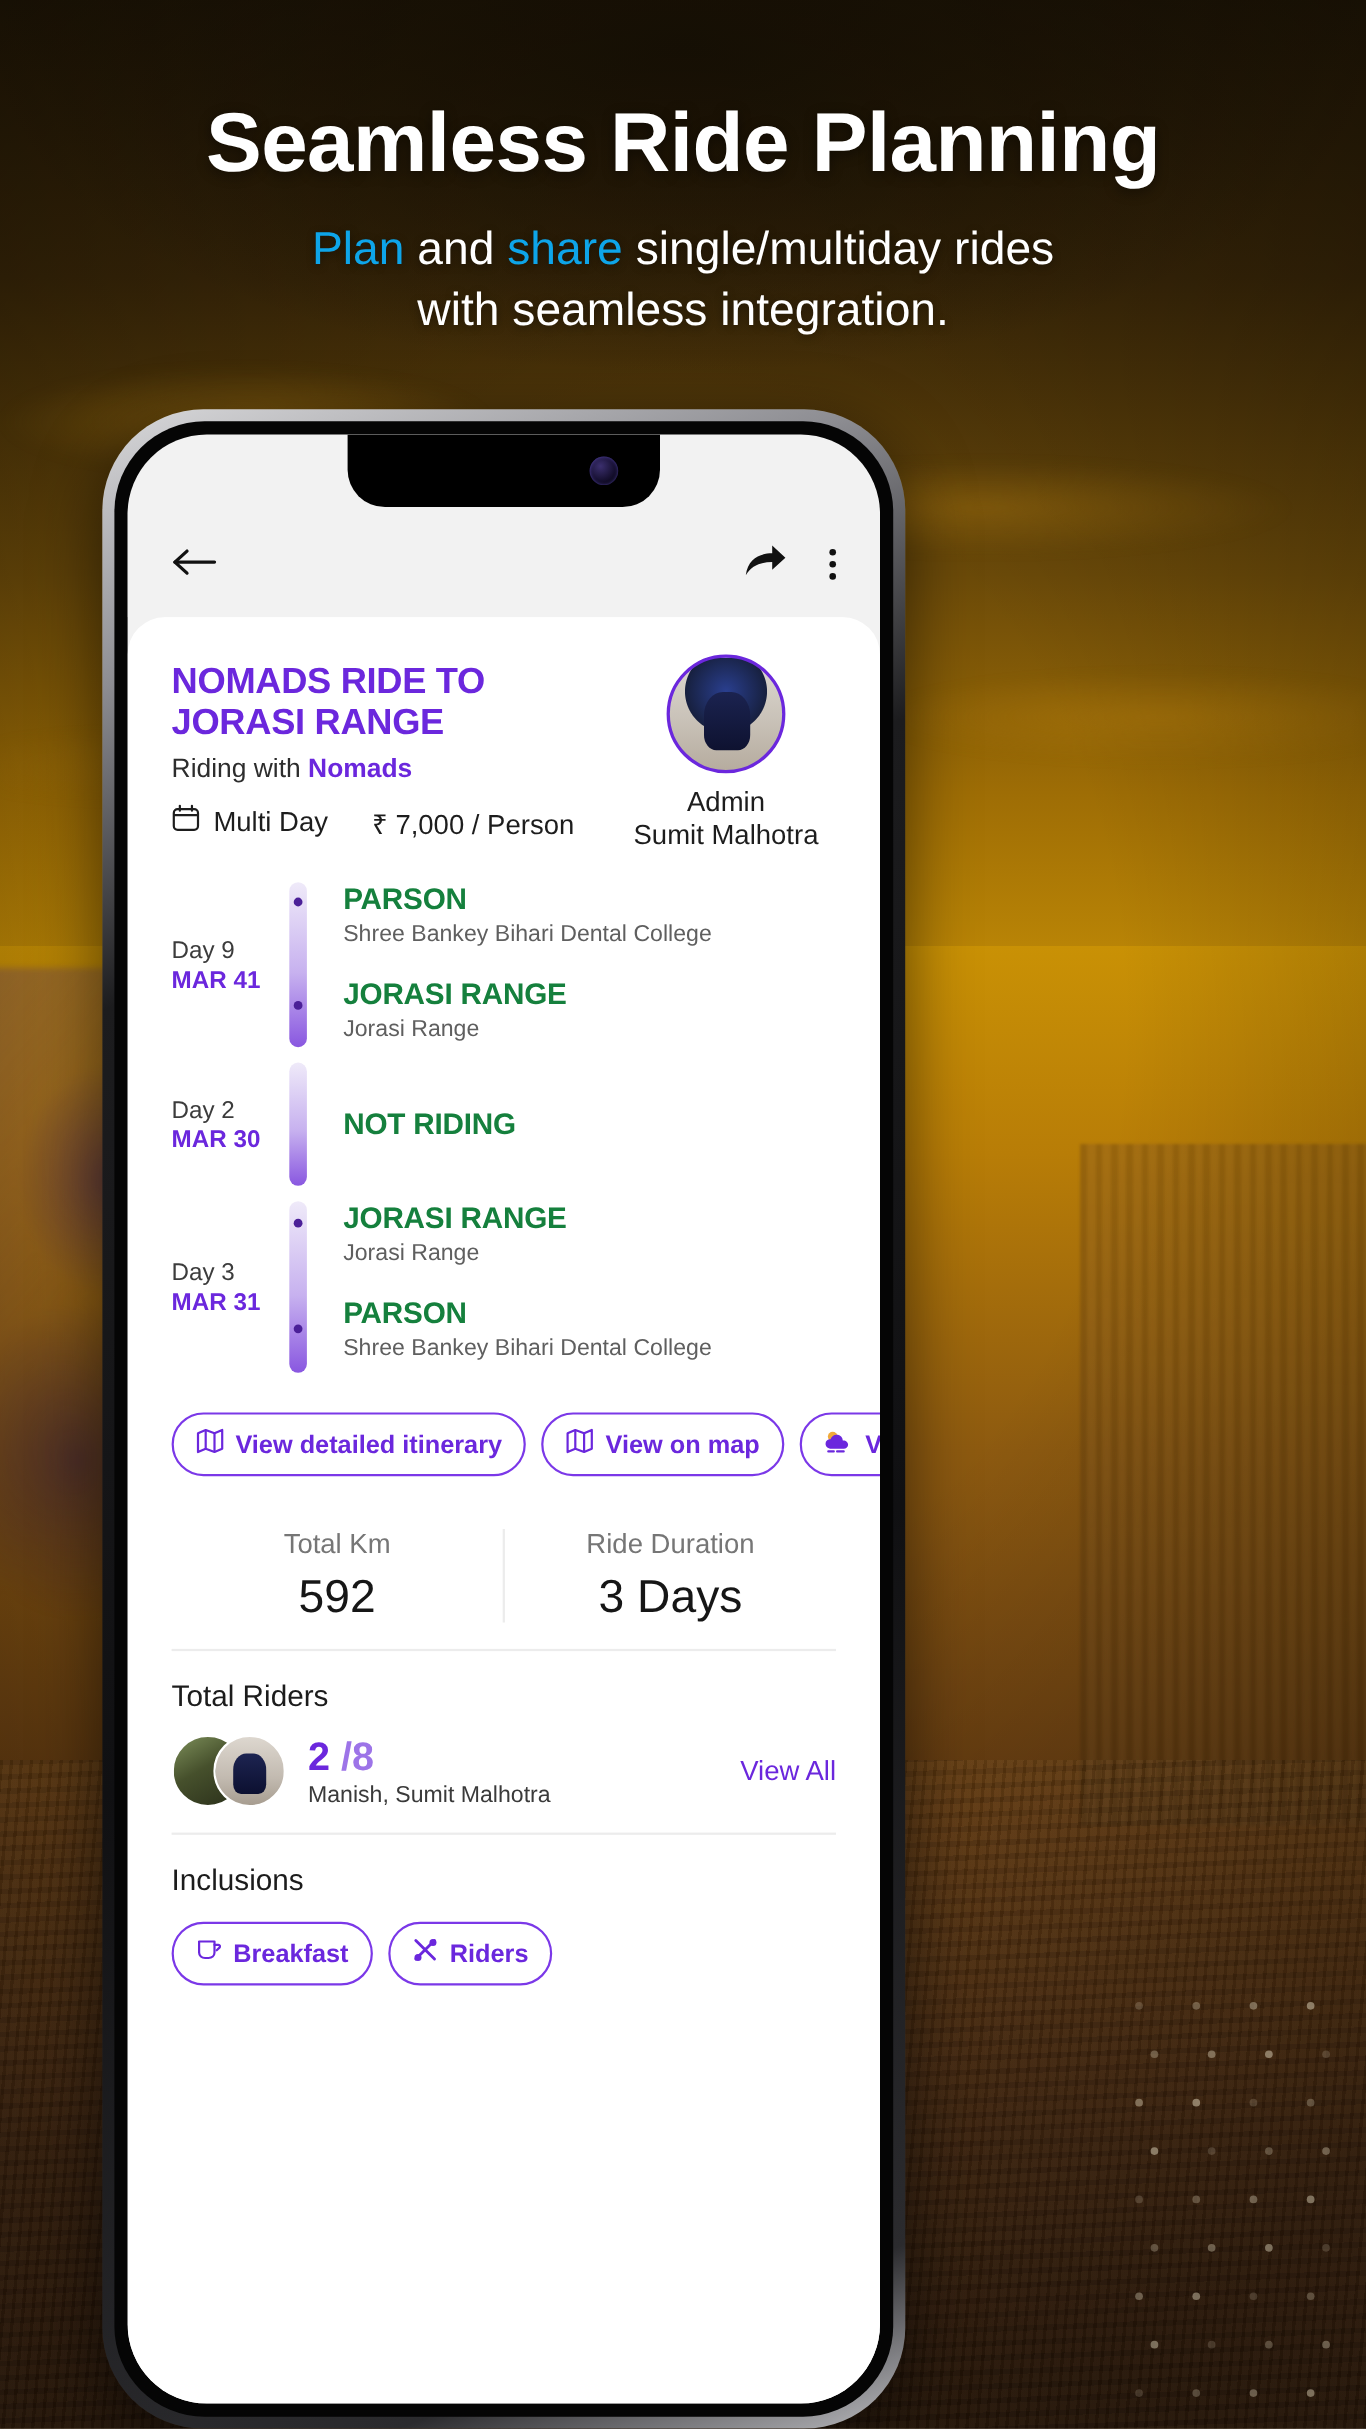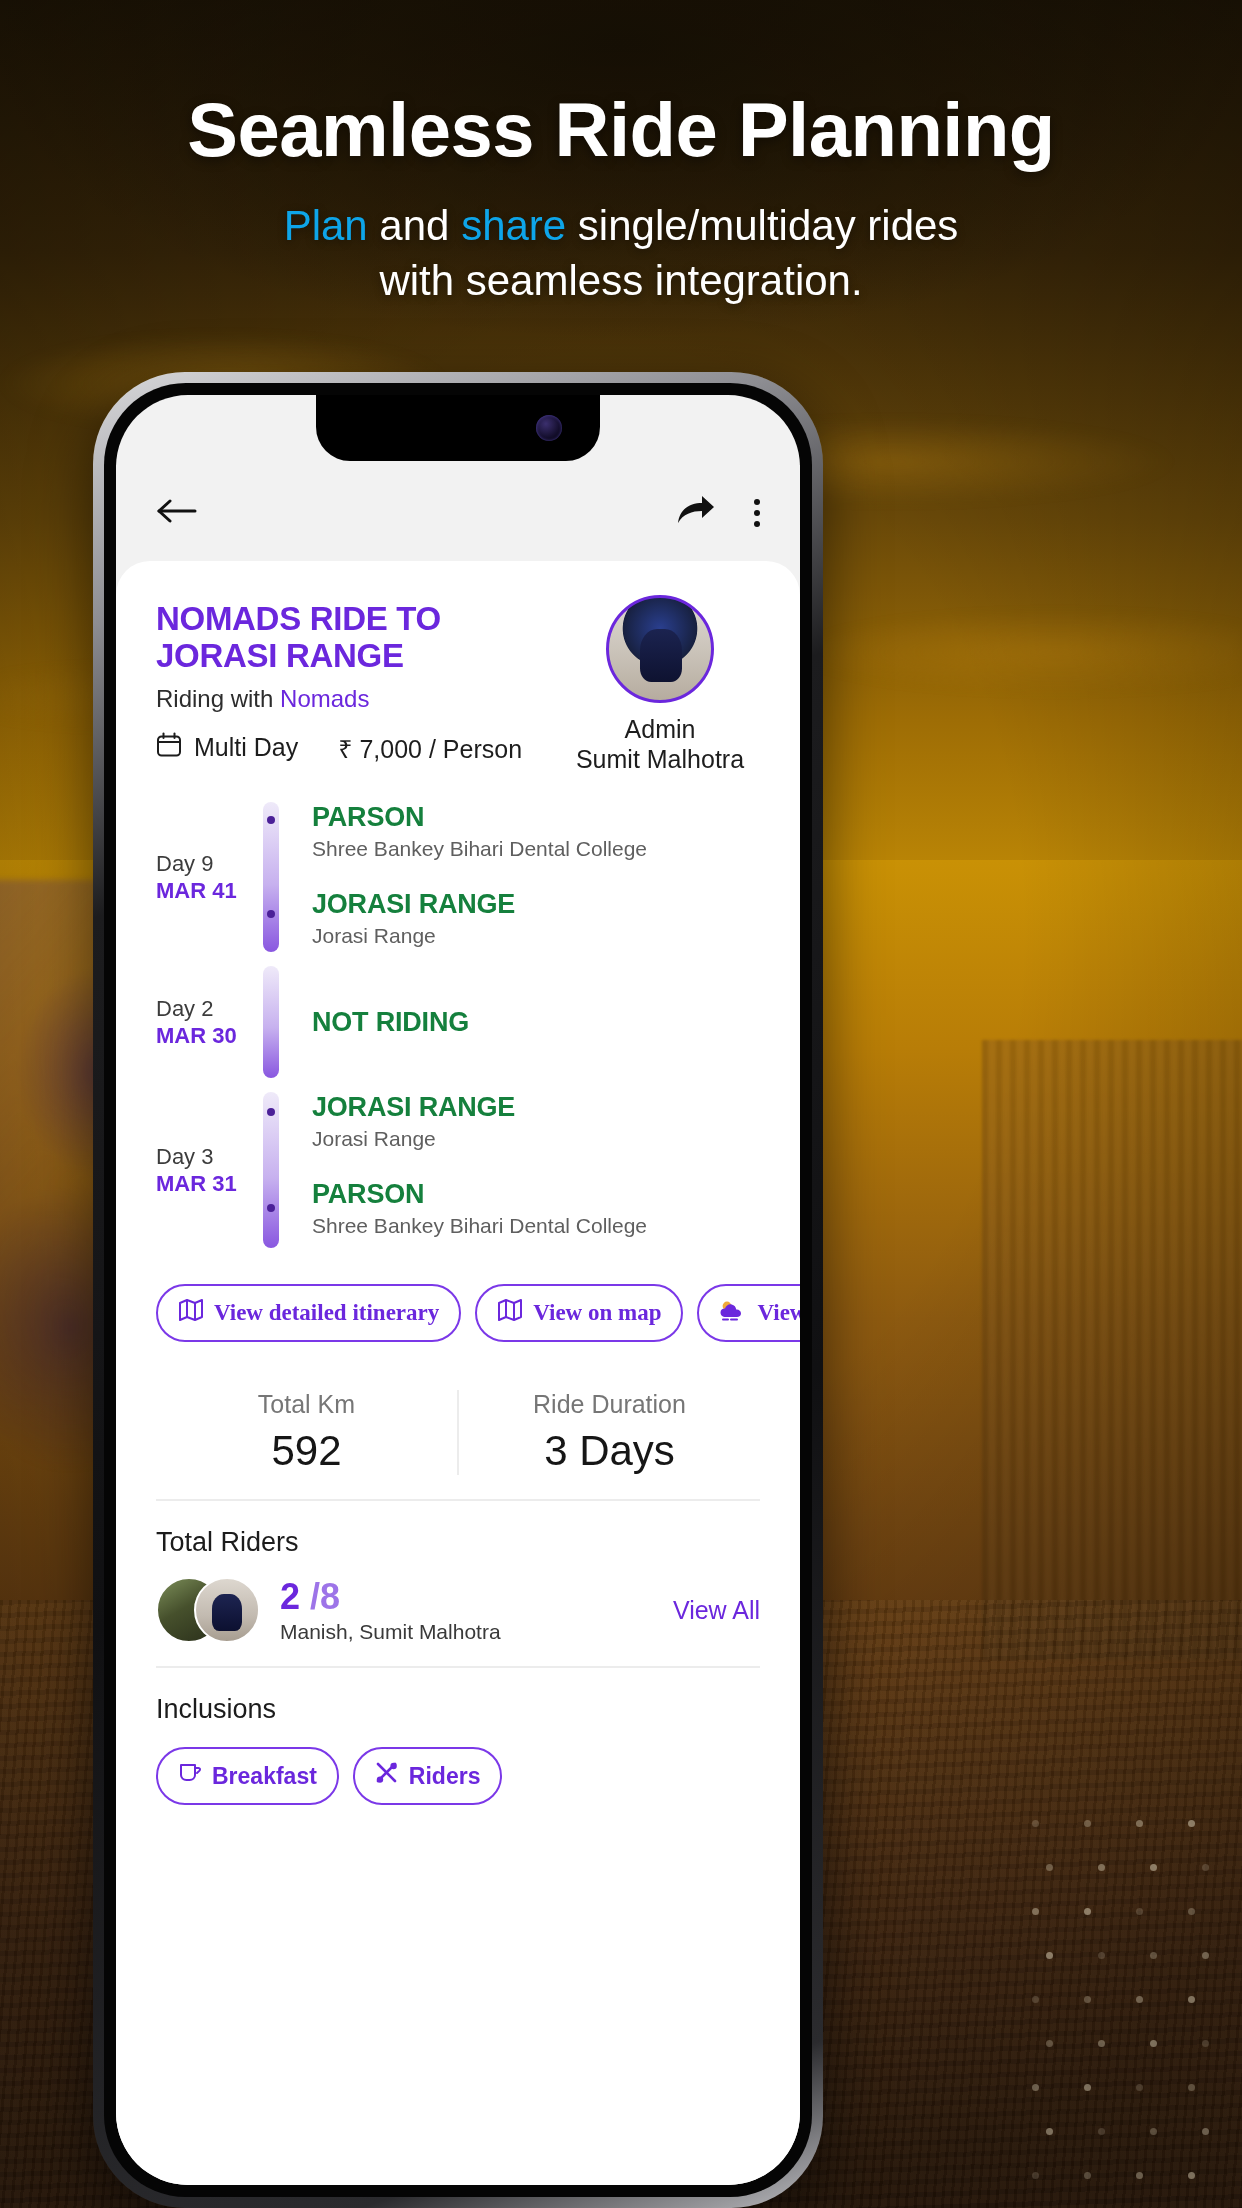--- a/index.html
+++ b/index.html
@@ -175,21 +175,21 @@
     overflow: hidden;
   }
 
   .ride-head { display: flex; align-items: flex-start; gap: 16px; }
   .ride-head-left { flex: 1; min-width: 0; padding-top: 6px; }
   .ride-title {
     font-size: 33px; font-weight: bold; color: #6b27dd;
     letter-spacing: -0.3px; line-height: 1.12;
   }
   .ride-org { margin-top: 10px; font-size: 24px; color: #2d2d2d; }
-  .ride-org b { color: #6b27dd; font-weight: normal; }
+  .ride-org b { color: #6b27dd; font-weight: bold; }
   .ride-meta { margin-top: 18px; display: flex; align-items: center; gap: 12px; font-size: 25px; color: #1d1d1d; }
   .ride-meta .sep { width: 16px; }
 
   .admin-col { width: 200px; text-align: center; flex-shrink: 0; }
   .admin-avatar {
     width: 108px; height: 108px; border-radius: 50%;
     margin: 0 auto;
     border: 3px solid #6b27dd;
     background:
       radial-gradient(circle at 50% 30%, #2a3f8f 0%, #17203f 42%, rgba(0,0,0,0) 43%),
@@ -222,21 +222,21 @@
   .day-stops { flex: 1; padding-left: 18px; }
   .stop { }
   .stop-name { font-size: 27px; font-weight: bold; color: #15803d; letter-spacing: -0.2px; }
   .stop-desc { margin-top: 4px; font-size: 21px; color: #5f5f5f; }
   .stop + .stop { margin-top: 28px; }
   .d1 { height: 150px; }
   .d2 { height: 112px; margin-top: 14px; }
   .d3 { height: 156px; margin-top: 14px; }
 
   
-  .pill-row { margin-top: 36px; display: flex; gap: 14px; font-family: Liberation Serif, serif; }
+  .pill-row { margin-top: 36px; display: flex; gap: 14px; }
   .pill {
     border: 2px solid #7b38e8; border-radius: 40px;
     padding: 12px 20px;
     display: flex; align-items: center; justify-content: center; gap: 10px;
     color: #6b27dd; font-size: 23px; font-weight: bold;
     background: #fff; white-space: nowrap;
   }
 
   
   .stats {

